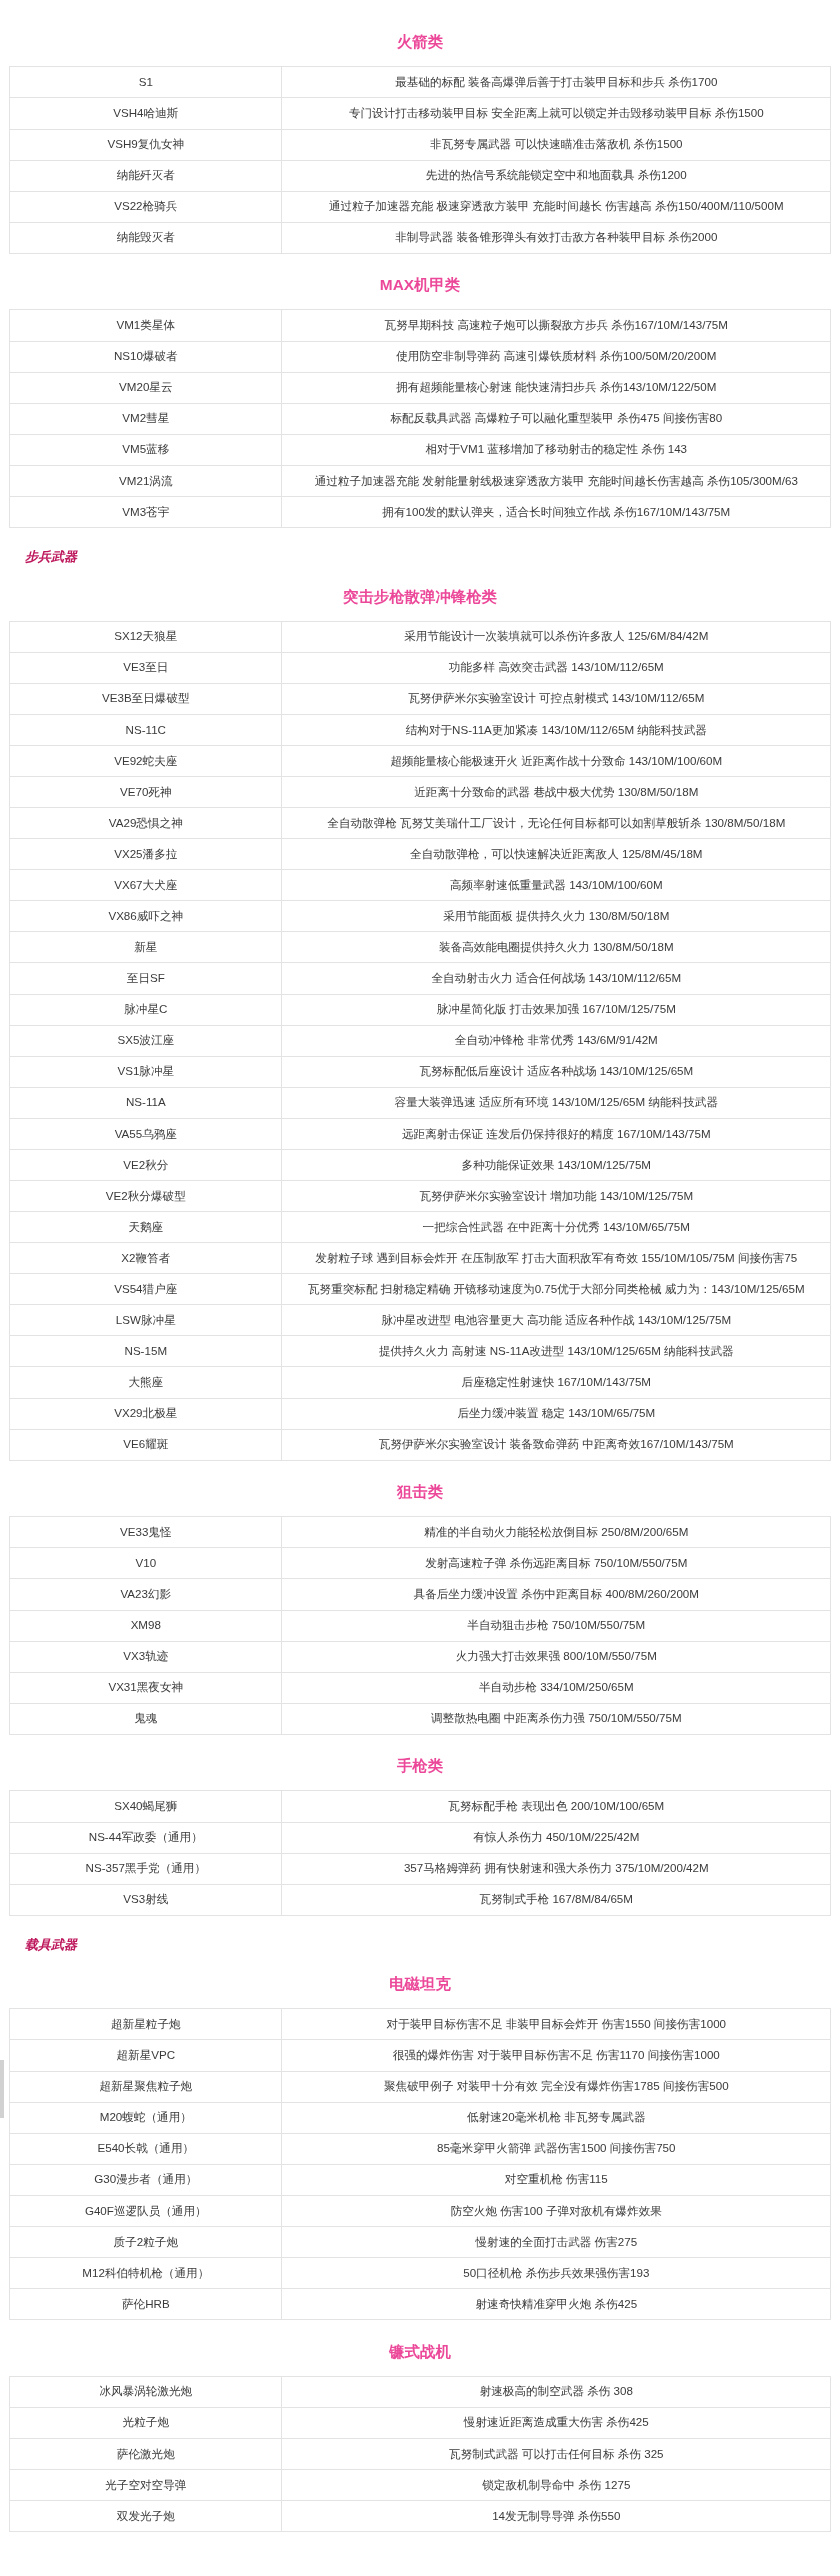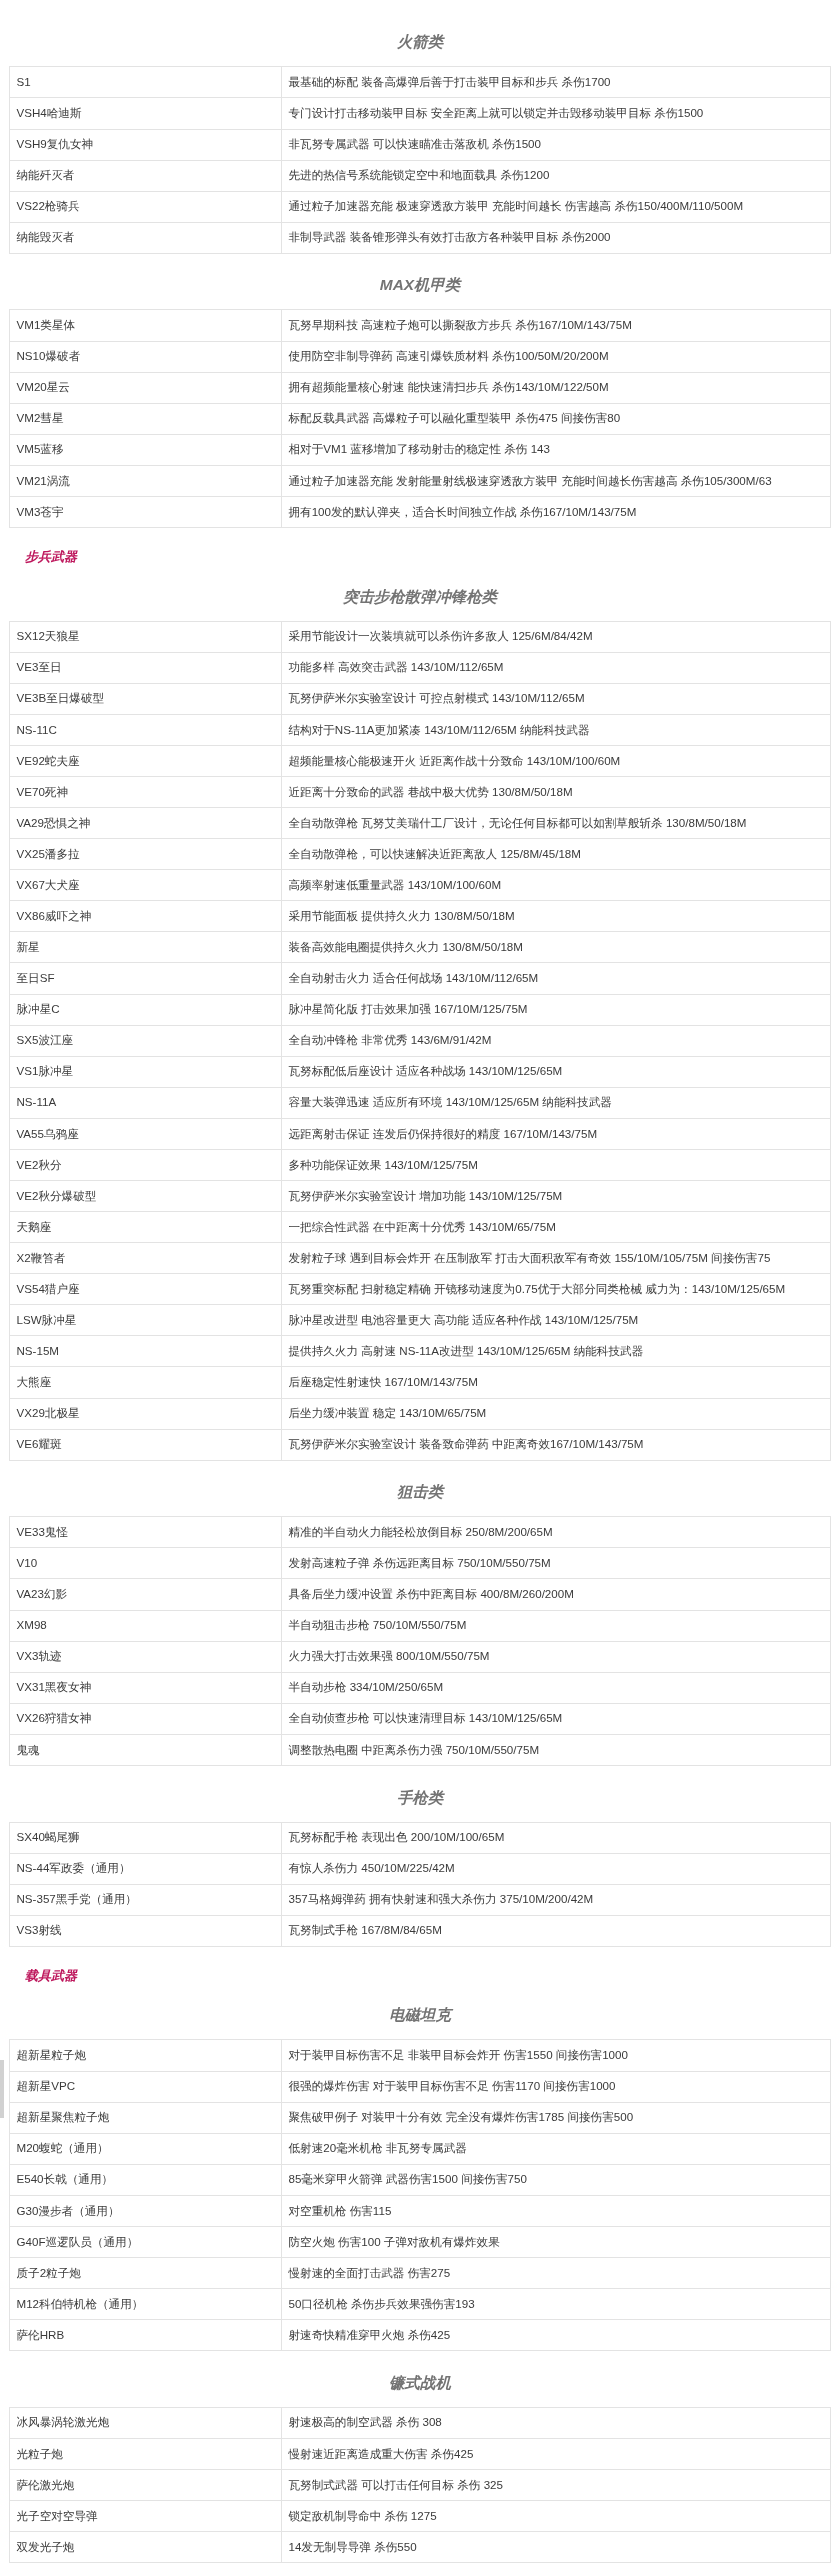--- a/index.html
+++ b/index.html
@@ -14,37 +14,37 @@
     color: #3a3a3a;
   }
   #doc {
     padding-top: 10.8px;
   }
   .heading {
     font-size: 15.4px;
     line-height: 20px;
     font-weight: bold;
     text-align: center;
-    color: #737373;
+    color: #ec4899;
     margin: 21.6px 9.3px 14px 9.3px;
-    font-style: italic;
   }
   .side-label {
     font-size: 13px;
     line-height: 17px;
     font-weight: bold;
     font-style: italic;
     color: #be185d;
     margin: 20px 9.3px 0 25px;
   }
   table.weapon-table {
     width: 822px;
     margin: 0 9.3px;
     border-collapse: collapse;
     table-layout: fixed;
+    text-align: center;
   }
   table.weapon-table td {
     border: 0.8px solid #e3e3e3;
     font-size: 11.6px;
     line-height: 14.7px;
     padding: 7.7px 6.2px;
     vertical-align: middle;
     color: #3a3a3a;
     word-break: break-all;
   }
@@ -265,24 +265,20 @@
         </tr>
         <tr>
           <td class="name-cell">VX3轨迹</td>
           <td class="desc-cell">火力强大打击效果强 800/10M/550/75M</td>
         </tr>
         <tr>
           <td class="name-cell">VX31黑夜女神</td>
           <td class="desc-cell">半自动步枪 334/10M/250/65M</td>
         </tr>
         <tr>
-          <td class="name-cell">VX26狩猎女神</td>
-          <td class="desc-cell">全自动侦查步枪 可以快速清理目标 143/10M/125/65M</td>
-        </tr>
-        <tr>
           <td class="name-cell">鬼魂</td>
           <td class="desc-cell">调整散热电圈 中距离杀伤力强 750/10M/550/75M</td>
         </tr>
       </tbody>
     </table>
     <div class="heading">手枪类</div>
     <table class="weapon-table">
       <tbody>
         <tr>
           <td class="name-cell">SX40蝎尾狮</td>

